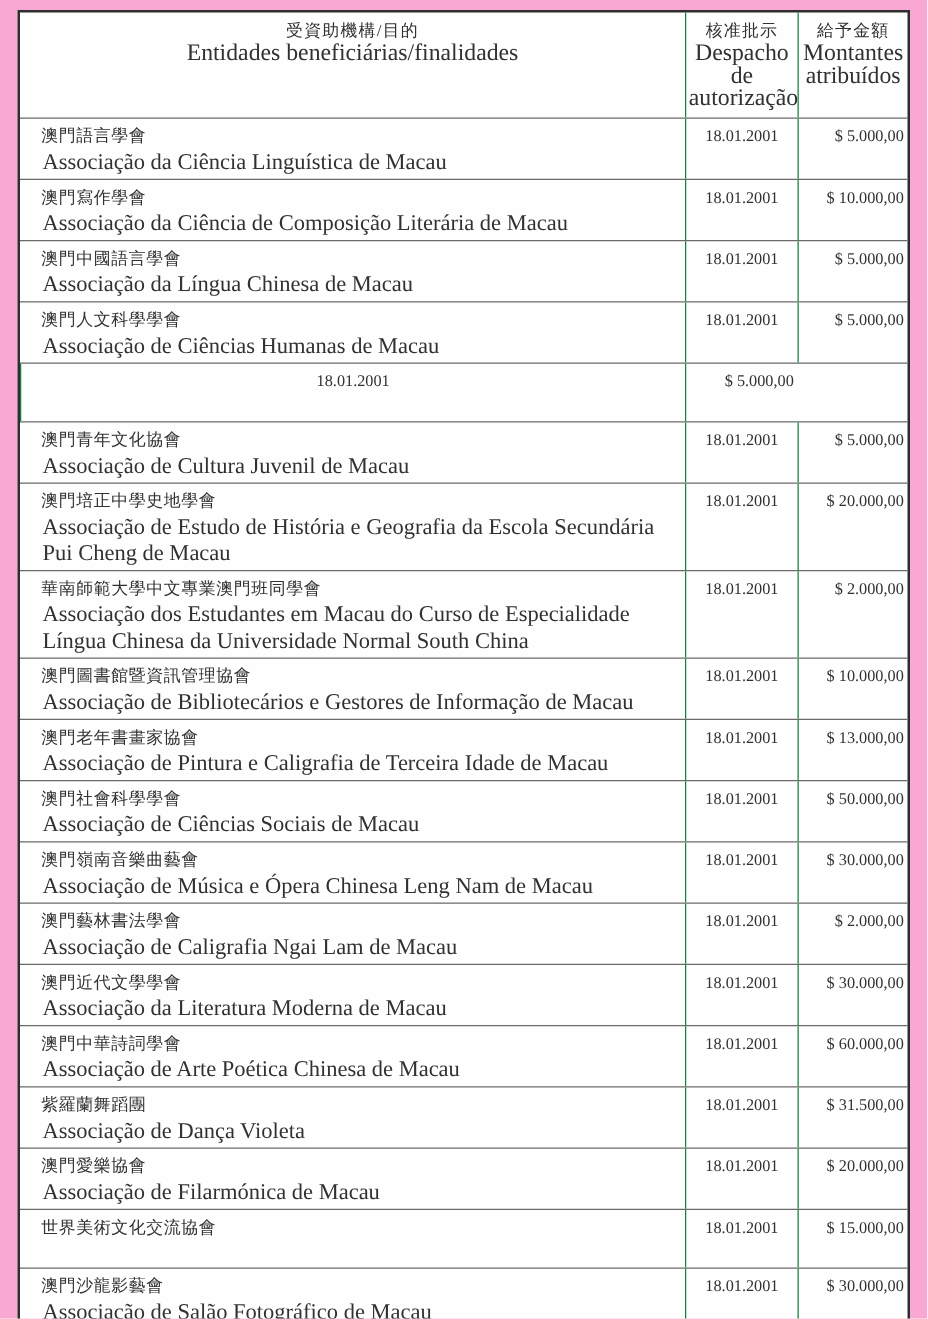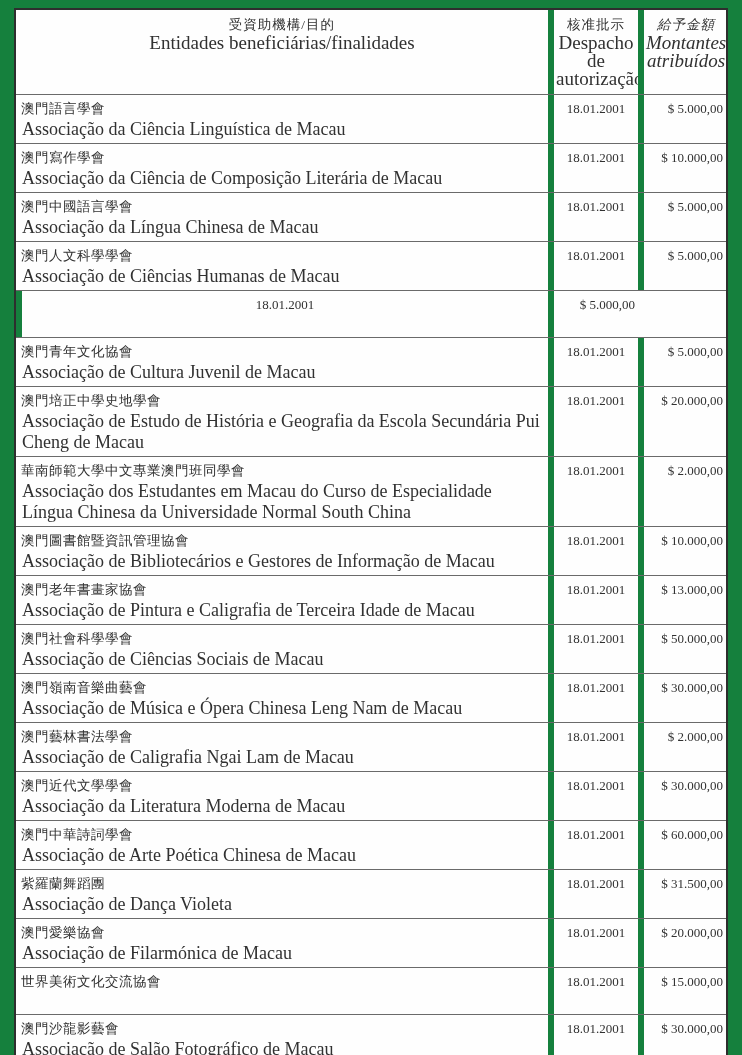--- a/index.html
+++ b/index.html
@@ -6,58 +6,58 @@
     margin: 0;
     padding: 0;
     background: #ffffff;
     font-family: "Liberation Serif", "DejaVu Serif", serif;
     color: #313131;
   }
   .page {
     position: relative;
     width: 742px;
     height: 1055px;
-    background: #15803d;
+    background: #f9a8d4;
     overflow: hidden;
   }
   .subsidy-table {
     position: absolute;
     left: 14px;
     top: 8px;
     width: 714px;
     box-sizing: border-box;
     border: 2px solid #2e2e2e;
     background: #fefefe;
   }
   .trow {
     display: grid;
     grid-template-columns: 532px 90px 1fr;
     border-top: 1px solid #6a6a6a;
   }
   .trow.header { border-top: none; }
   .cell { box-sizing: border-box; }
-  .c2, .c3 { border-left: 6px solid #15803d; }
+  .c2, .c3 { border-left: 1px solid #15803d; }
 
   
   .header .cell {
     text-align: center;
     padding: 5px 2px 6px;
   }
   .header .zh-line {
     font-size: 13.5px;
     line-height: 19px;
     letter-spacing: 1px;
   }
   .header .pt-line {
     font-size: 19px;
     line-height: 18px;
   }
 
   
-  .c1 { padding: 3px 4px 3px 5px; }
+  .c1 { padding: 3px 4px 3px 17px; }
   .entity-zh {
     font-size: 13.5px;
     line-height: 21px;
     letter-spacing: 0.5px;
   }
   .entity-pt {
     font-size: 18px;
     line-height: 21px;
     padding-left: 1px;
   }
@@ -84,21 +84,21 @@
     <div class="trow header">
       <div class="cell c1">
         <div class="zh-line">受資助機構/目的</div>
         <div class="pt-line">Entidades beneficiárias/finalidades</div>
       </div>
       <div class="cell c2">
         <div class="zh-line">核准批示</div>
         <div class="pt-line">Despacho de</div>
         <div class="pt-line">autorização</div>
       </div>
-      <div class="cell c3" style="text-align:center; padding:5px 2px 6px;font-style:italic;">
+      <div class="cell c3" style="text-align:center; padding:5px 2px 6px;">
         <div class="zh-line">給予金額</div>
         <div class="pt-line">Montantes</div>
         <div class="pt-line">atribuídos</div>
       </div>
     </div>
 
     <div>
   <div class="trow body-row">
     <div class="cell c1">
       <div class="entity-zh">澳門語言學會</div>

